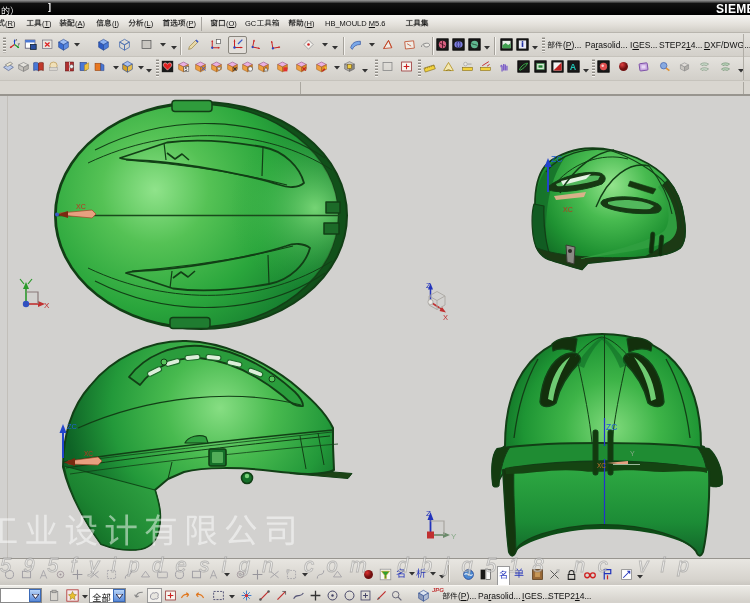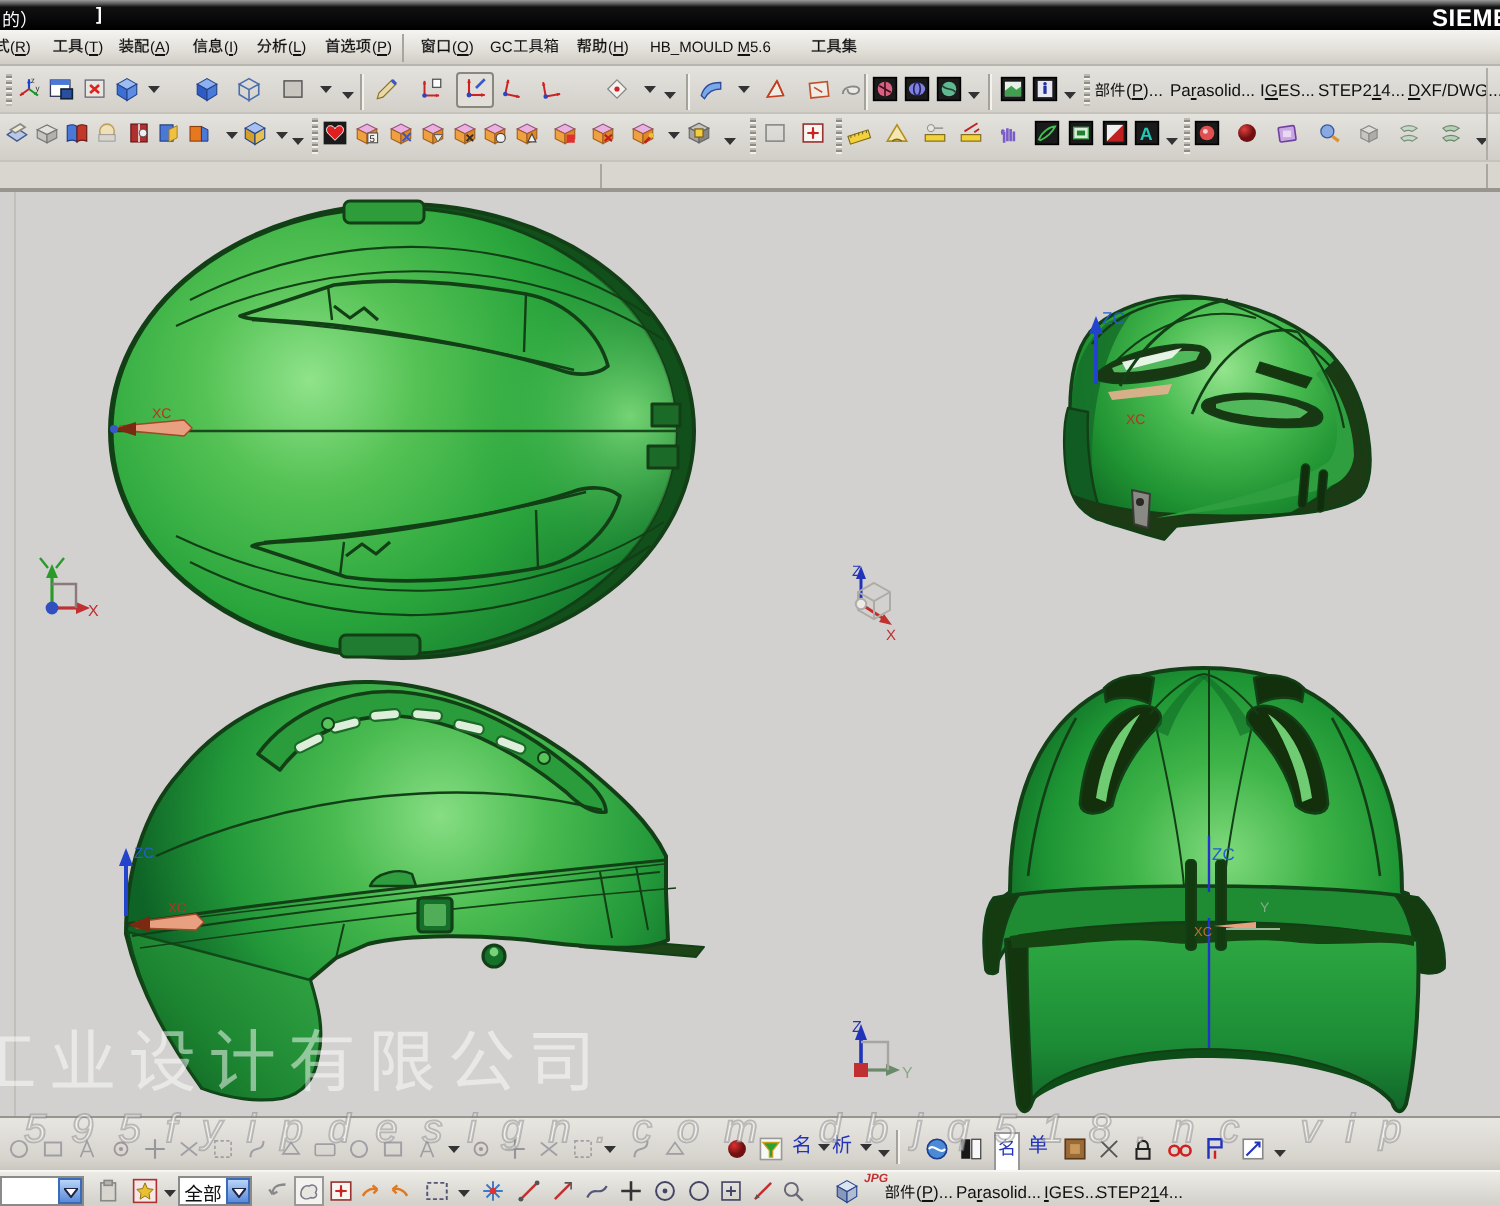--- a/index.html
+++ b/index.html
@@ -801,21 +801,21 @@
       <path d="M8,9 L8,14" stroke="#d02020" stroke-width="1.5"></path>
     </svg>
     <svg style="position:absolute;left:620px;top:9px" width="13" height="13" viewBox="0 0 16 16">
       <rect x="2" y="2" width="12" height="12" fill="#fff" stroke="#888"></rect>
       <path d="M4,12 L12,4 M9,4 H12 V7" stroke="#2233bb" stroke-width="1.3" fill="none"></path>
     </svg>
     <svg style="position:absolute;left:637px;top:16px" width="6" height="4" viewBox="0 0 6 4">
       <path d="M0,0h6l-3,3.5z" fill="#333"></path>
     </svg>
 </div>
-<div class="abs" style="left:12px;top:554px;font-size:20px;font-style:italic;color:rgba(255,255,255,.55);-webkit-text-stroke:1px rgba(120,120,120,.42);letter-spacing:12.5px;white-space:nowrap">595fyipdesign.com dbjq518.nc vip</div>
+<div class="abs" style="left:0;top:554px;font-size:20px;font-style:italic;color:rgba(255,255,255,.55);-webkit-text-stroke:1px rgba(120,120,120,.42);letter-spacing:12.5px;white-space:nowrap">595fyipdesign.com dbjq518.nc vip</div>
 <div class="abs" style="left:0;top:585px;width:750px;height:18px;background:linear-gradient(180deg,#ecebe6 0,#d5d2cc 90%);border-top:1px solid #f8f6f2">
 <div class="abs" style="left:0;top:2px;width:42px;height:15px;background:#fff;border:1px solid #8a8a8a"></div>
     <div class="abs" style="left:29px;top:3px;width:12px;height:13px;background:linear-gradient(180deg,#b8d4f8,#5a8ad8);border:1px solid #3a6ab8"></div>
     <svg class="abs" style="left:32px;top:8px" width="7" height="5" viewBox="0 0 7 5">
       <path d="M0,0 h7 l-3.5,4.5Z" fill="#fff" stroke="#224"></path>
     </svg>
     <svg style="position:absolute;left:48px;top:3px" width="13" height="13" viewBox="0 0 16 16">
       <rect x="3" y="3" width="9" height="11" fill="#d8d5cf" stroke="#888"></rect>
       <rect x="5" y="1.5" width="5" height="3" fill="#b8b5af" stroke="#888"></rect>
     </svg>

